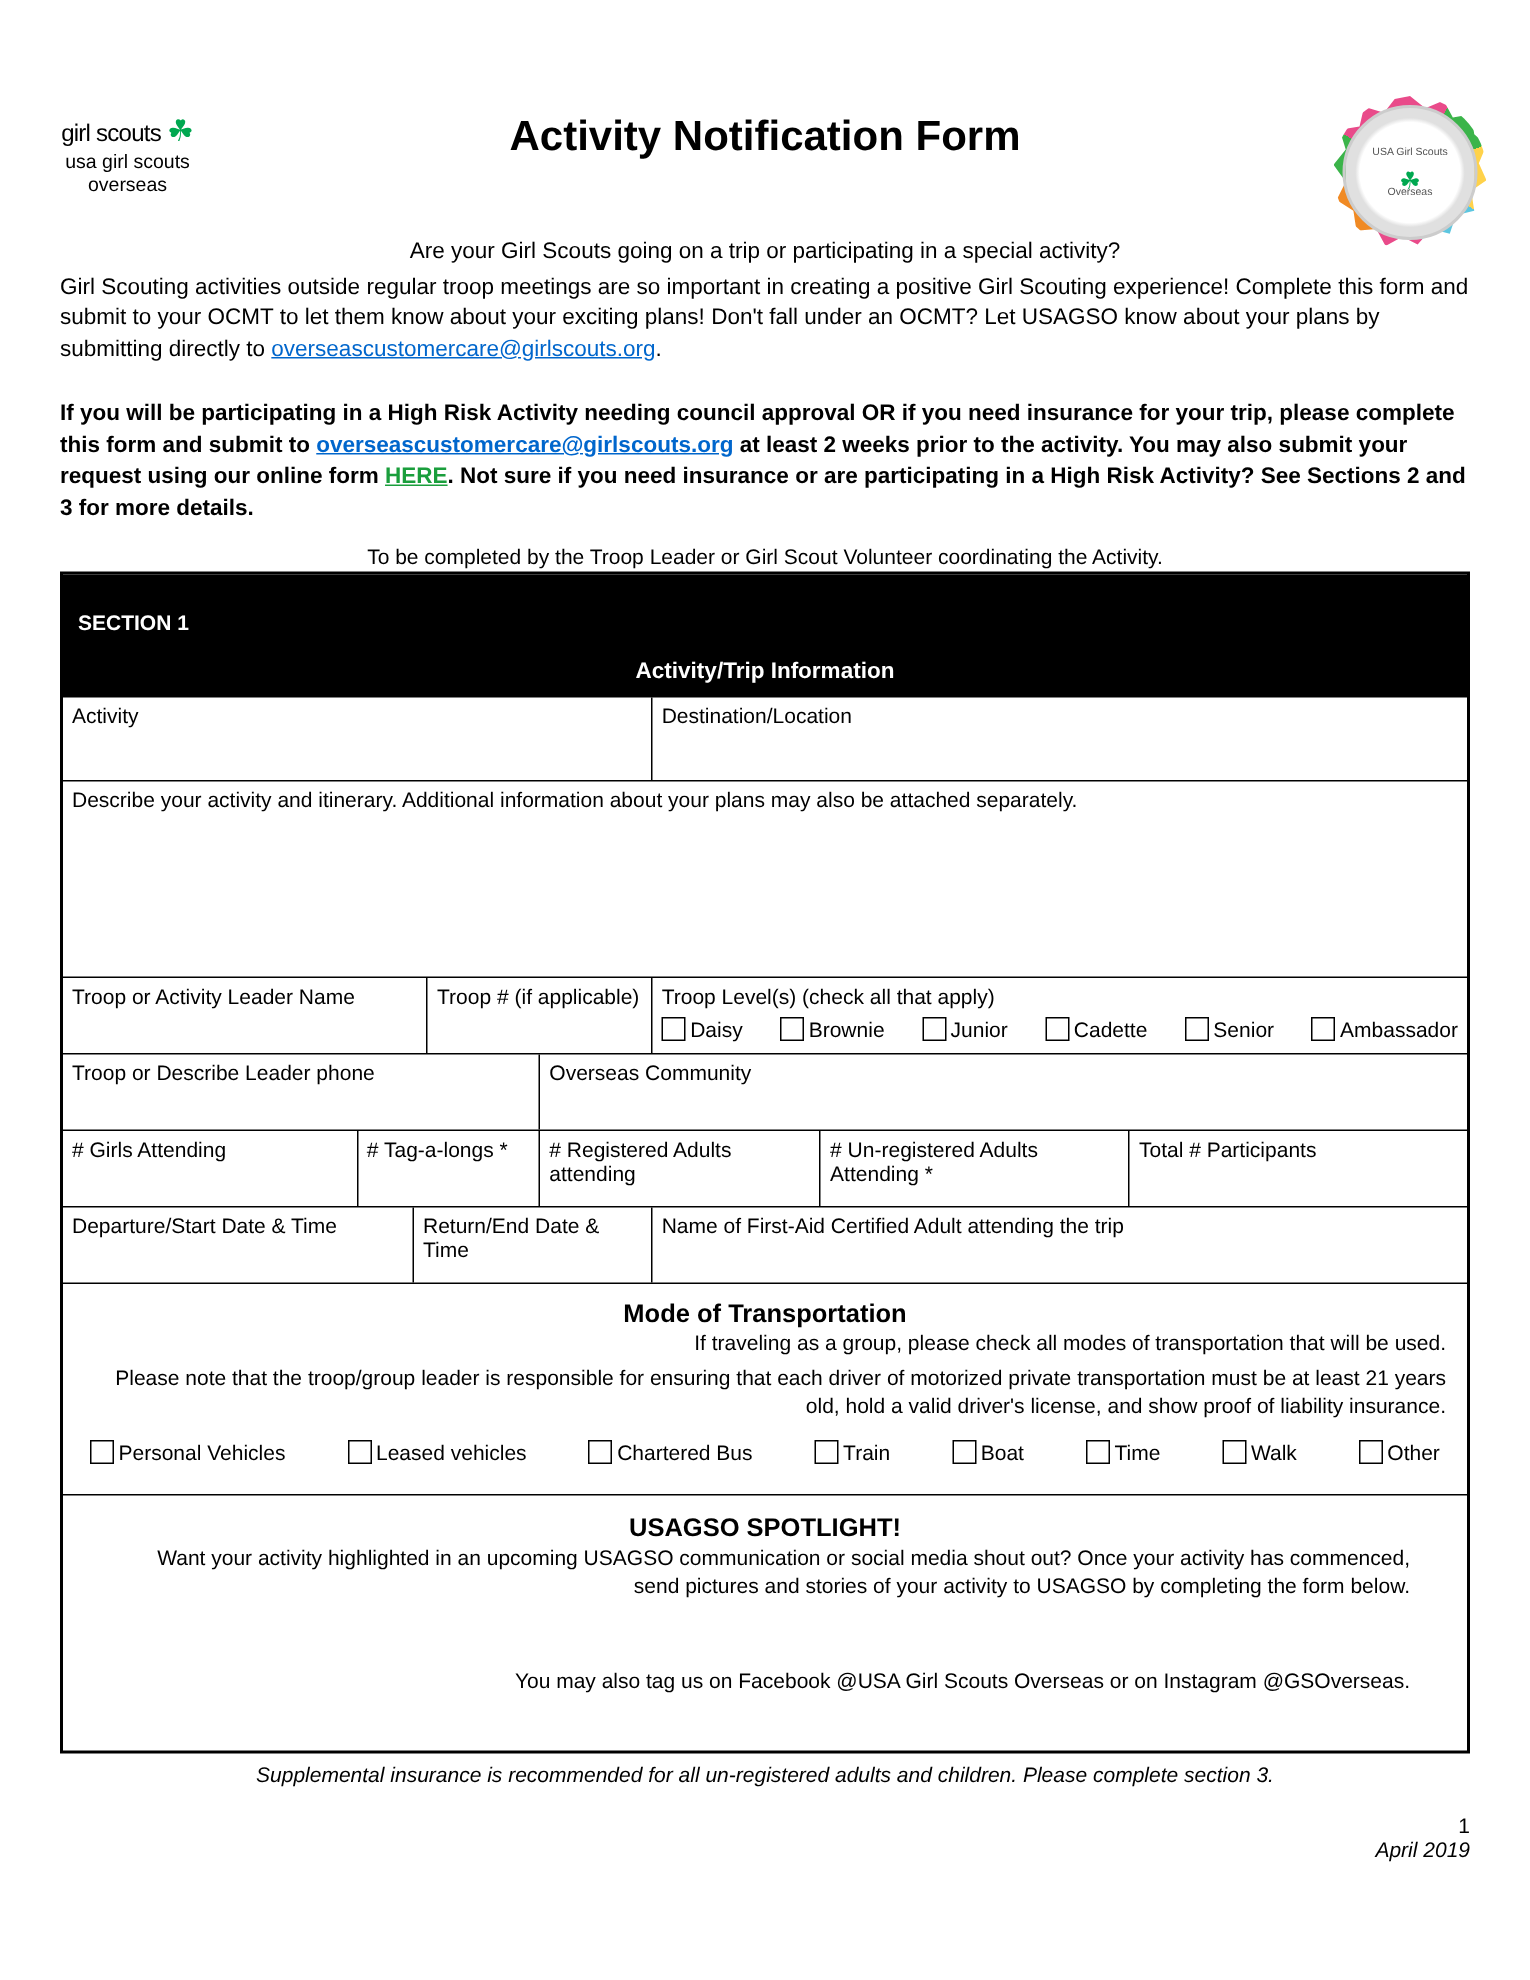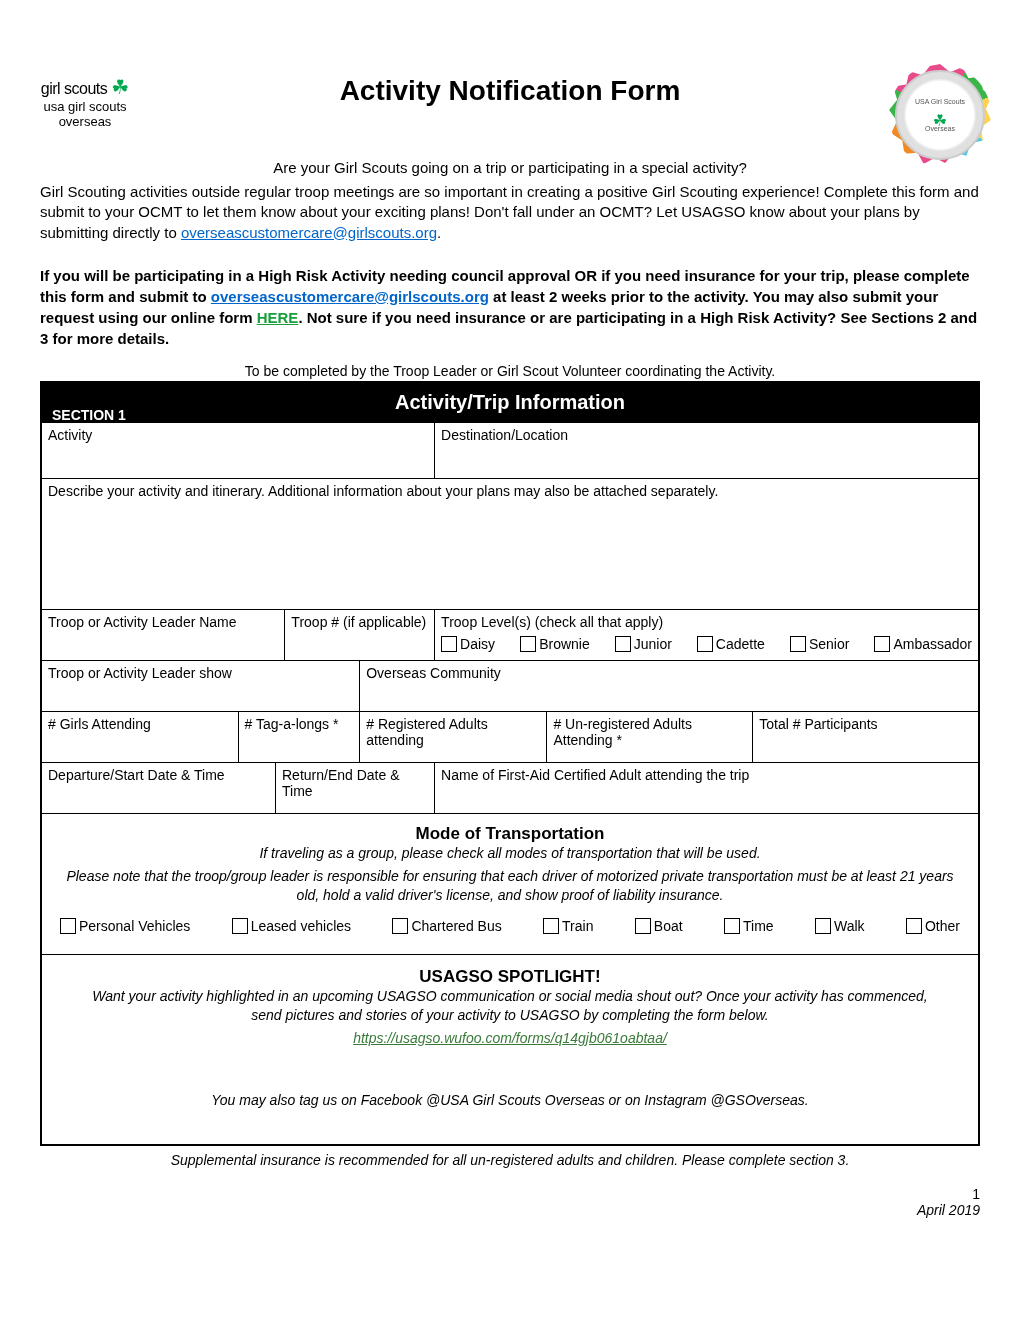--- a/index.html
+++ b/index.html
@@ -69,36 +69,36 @@
     margin-top: 22px;
     font-size: 15px;
     line-height: 1.4;
   }
   a.blue { color: #0066cc; }
   a.greenlink{ color:#1a9e3c; text-decoration:underline; font-weight:bold;}
   .completed-by{ text-align:center; margin-top:14px; font-size:14px;}
   .form-outer{ border:2px solid #000; margin-top:2px;}
   .black-bar{ background:#000;color:#fff;padding:8px 10px; position:relative;}
   .black-bar .sec{ font-weight:bold; font-size:14px; position:absolute; left:10px; top:24px;}
-  .black-bar .center{ text-align:center; font-weight:bold; font-size:20px;}
+  .black-bar .center{ text-align:center; font-weight:bold; font-size:15px;margin-top:48px;}
   .row{ display:flex; border-top:1px solid #000;}
   .row:first-of-type{border-top:none;}
   .cell{ border-right:1px solid #000; padding:4px 6px; font-size:14px;}
   .cell:last-child{border-right:none;}
   .tall{ min-height:55px;}
   .med{ min-height:50px;}
   .check-row{ display:flex; gap:0px; align-items:center; flex-wrap:wrap; margin-top:6px;}
   .check-row label{ font-size:14px; display:flex; align-items:center;}
   .cbx{
     appearance:none; width:16px;height:16px;border:1.5px solid #000;margin:0 3px 0 0;
     display:inline-block; vertical-align:middle; cursor:pointer;
   }
   .transport .check-row{ justify-content:space-between; padding:4px 12px 10px;}
   .subhead{ text-align:center; font-weight:bold; font-size:17px; padding-top:6px;}
-  .subtext{ text-align:center; font-size:14px; padding:0 8px 4px; line-height:1.35;font-style:italic;}
+  .subtext{ text-align:right; font-size:14px; padding:0 8px 4px; line-height:1.35;}
   .spotlight{ padding:6px 30px 30px;}
   .spotlight a{ color:#3a7a3a; text-decoration:underline;}
   .supp-note{ text-align:center; font-style:italic; margin-top:6px; font-size:14px;}
   .footer{ text-align:right; margin-top:18px; font-size:14px;}
   .footer .date{ font-style:italic;}
 </style>
 </head>
 <body>
 
 <div class="header-row">
@@ -172,21 +172,21 @@
           </label>
         <label>
             <input type="checkbox" class="cbx" style="">
             <span>Ambassador</span>
           </label>
       </div>
     </div>
   </div>
 
   <div class="row">
-    <div class="cell med" style="flex:0 0 34%">Troop or Activity Leader show</div>
+    <div class="cell med" style="flex:0 0 34%">Troop or Describe Leader phone</div>
     <div class="cell med" style="flex:1">Overseas Community</div>
   </div>
 
   <div class="row">
     <div class="cell med" style="flex:0 0 21%"># Girls Attending</div>
     <div class="cell med" style="flex:0 0 13%"># Tag-a-longs *</div>
     <div class="cell med" style="flex:0 0 20%"># Registered Adults attending</div>
     <div class="cell med" style="flex:0 0 22%"># Un-registered Adults Attending *</div>
     <div class="cell med" style="flex:1">Total # Participants</div>
   </div>
@@ -236,21 +236,20 @@
             <span>Other</span>
           </label>
       </div>
     </div>
   </div>
 
   <div class="row">
     <div class="cell spotlight" style="flex:1;min-height:170px">
       <div class="subhead">USAGSO SPOTLIGHT!</div>
       <div class="subtext">Want your activity highlighted in an upcoming USAGSO communication or social media shout out?  Once your activity has commenced, send pictures and stories of your activity to USAGSO by completing the form below.</div>
-      <div class="subtext"><a href="#">https://usagso.wufoo.com/forms/q14gjb061oabtaa/</a></div>
       <div class="subtext" style="margin-top:40px">You may also tag us on Facebook @USA Girl Scouts Overseas or on Instagram @GSOverseas.</div>
     </div>
   </div>
 </div>
 
 <div class="supp-note">Supplemental insurance is recommended for all un-registered adults and children.  Please complete section 3.</div>
 
 <div class="footer">
   <div>1</div>
   <div class="date">April 2019</div>

